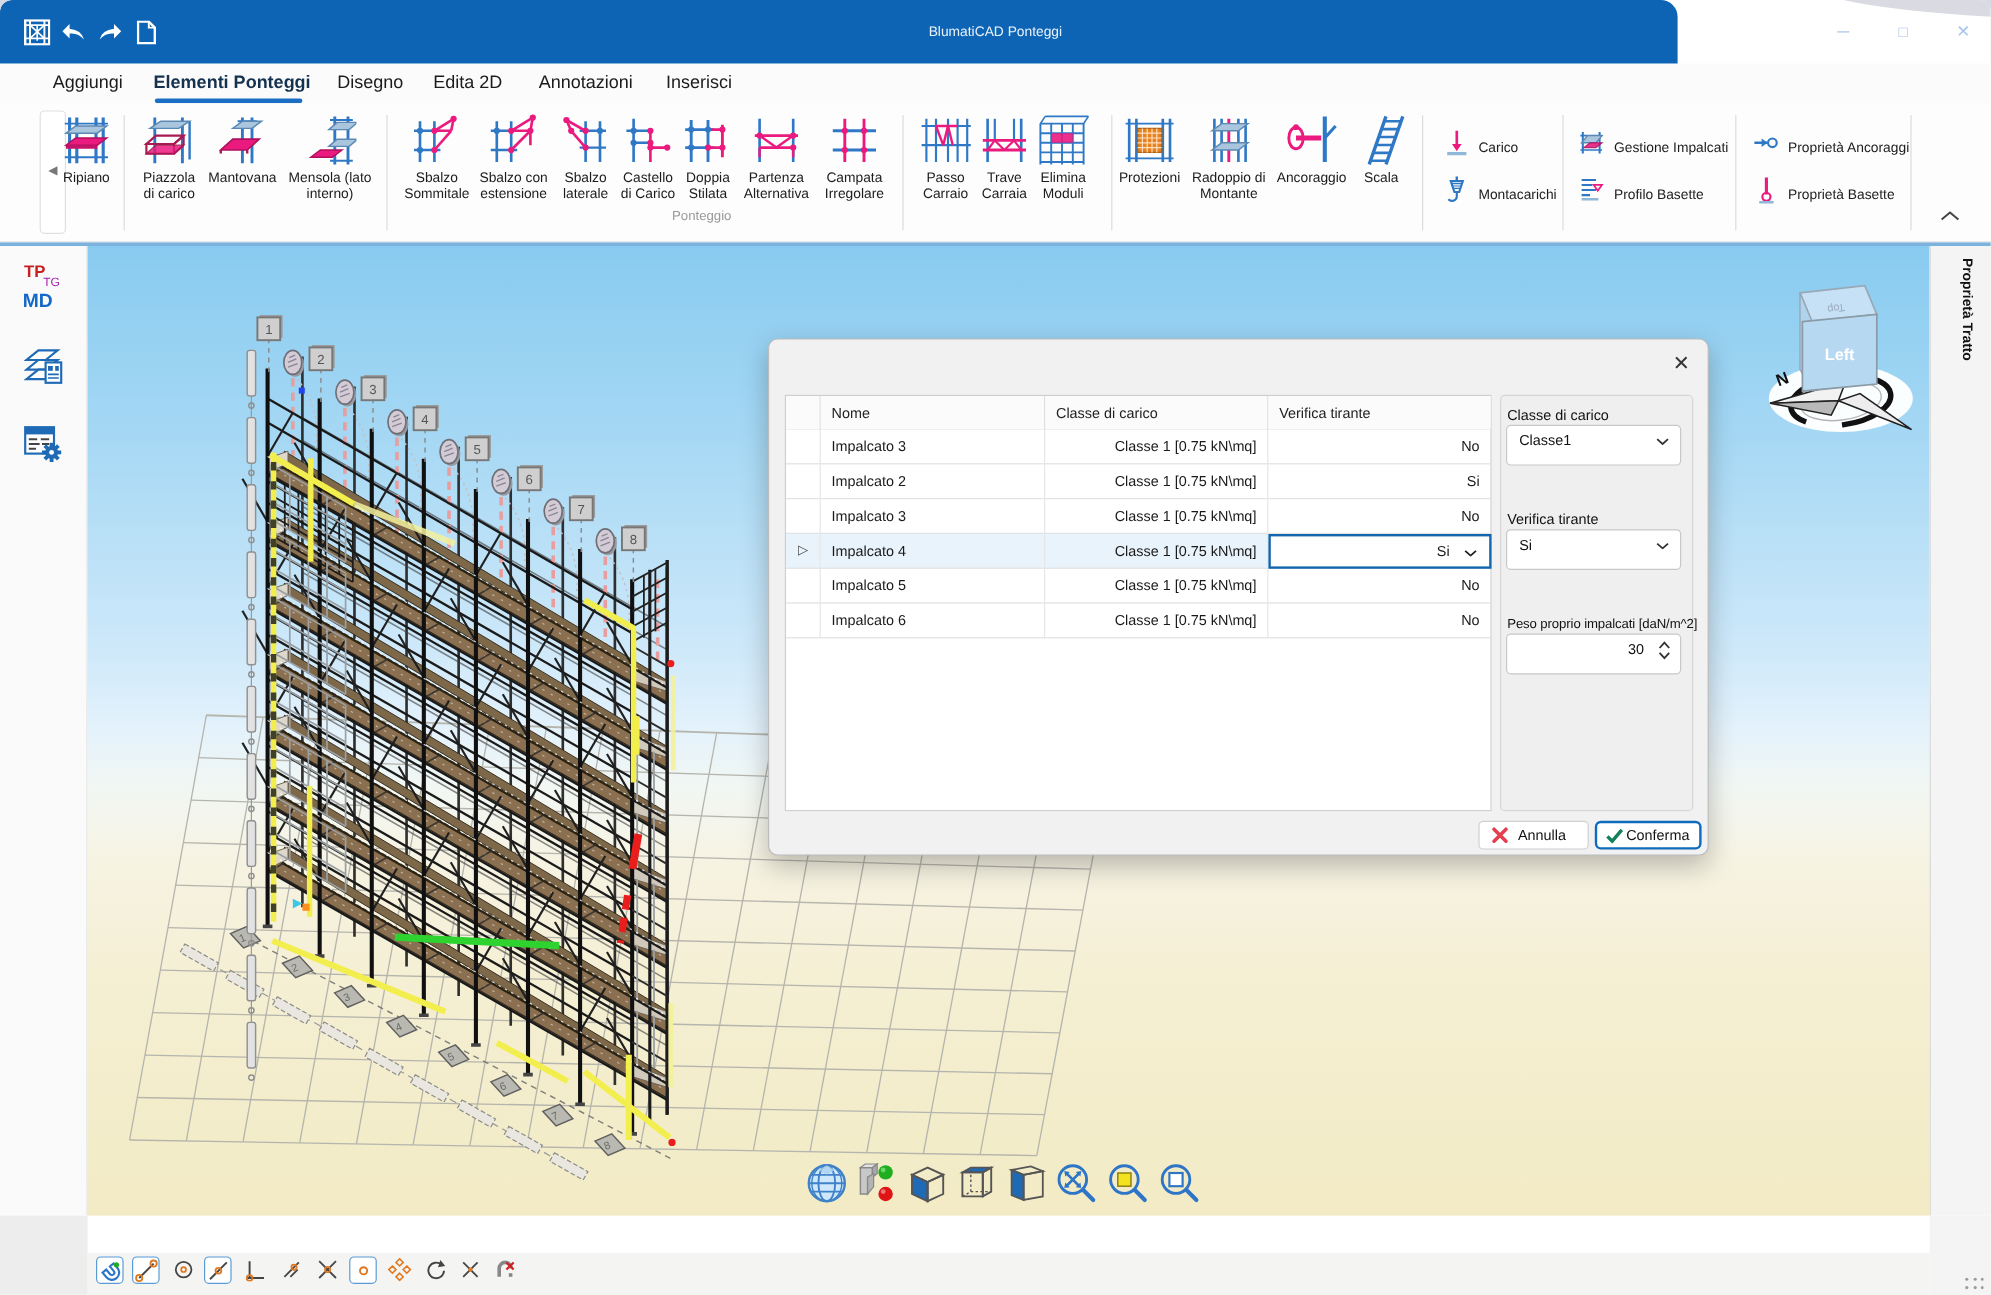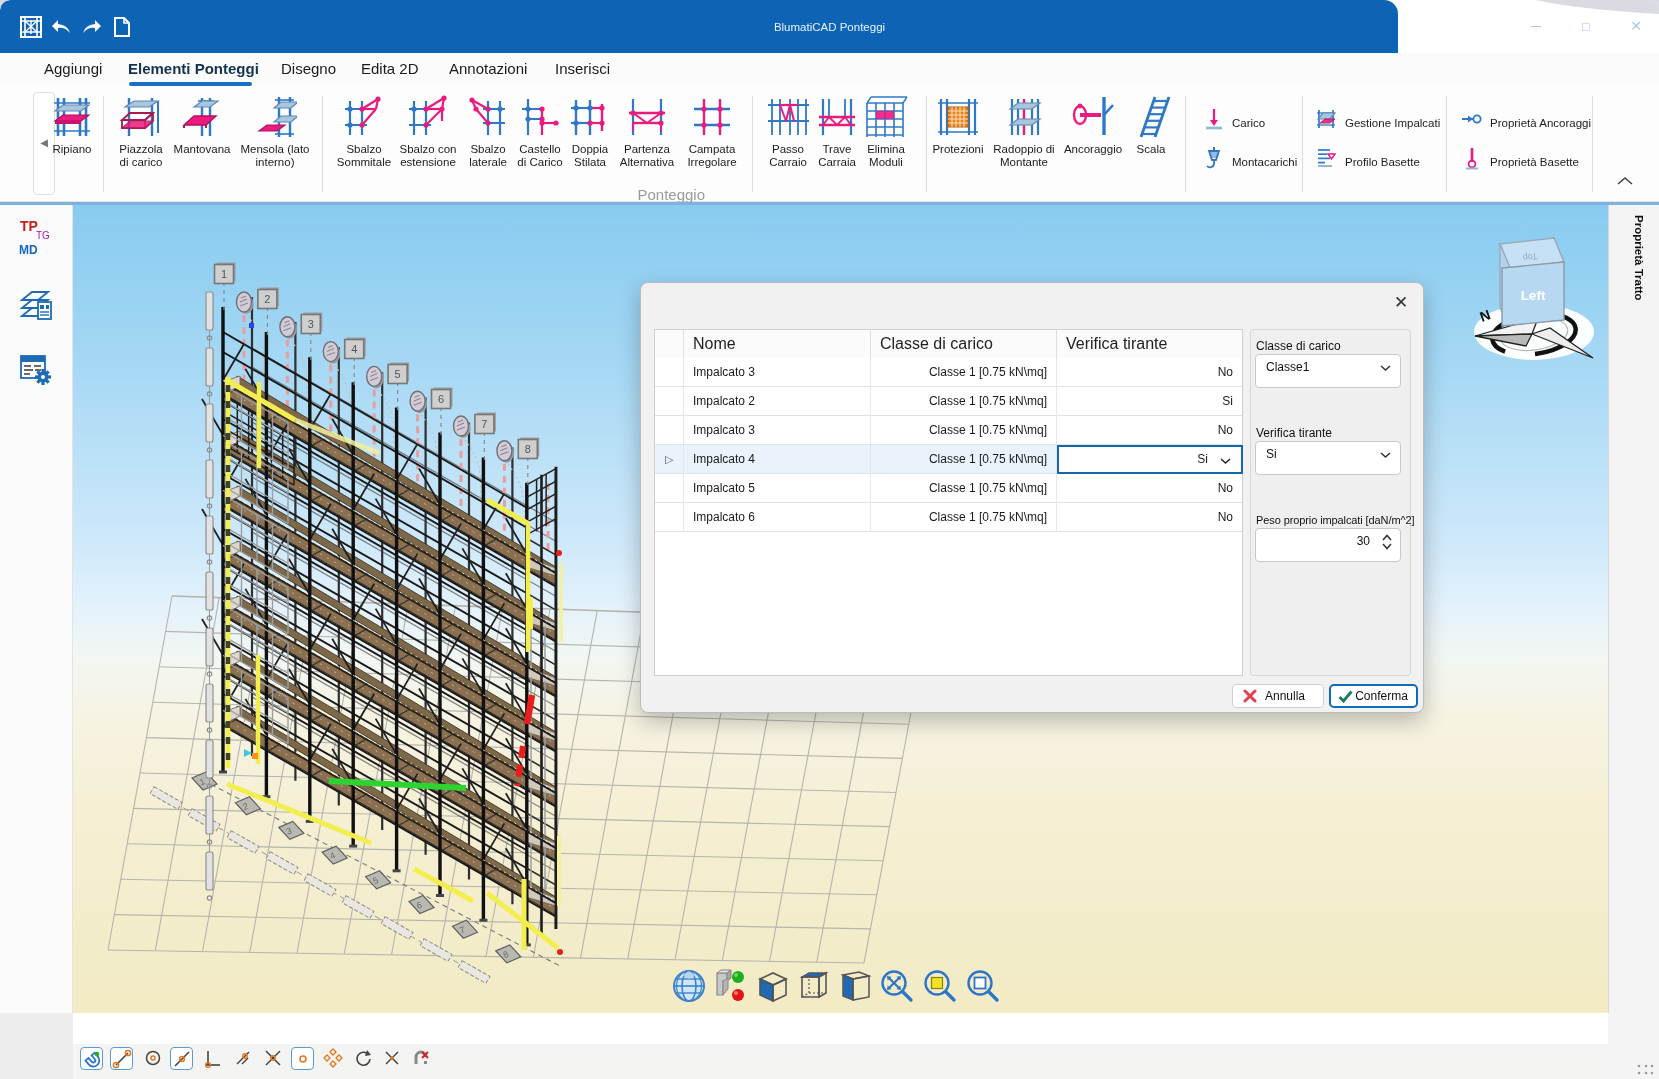--- a/index.html
+++ b/index.html
@@ -10,31 +10,31 @@
 #tabs{position:absolute;left:0;top:53px;width:1659px;height:33px;background:#fbfbfb}
 .tab{position:absolute;top:7px;font-size:15px;color:#1b1b1b}
 .tabsel{font-weight:bold;color:#14324f}
 #tabunderline{position:absolute;left:129px;top:82px;width:123px;height:4px;background:#1a6fc4;border-radius:2px}
 #ribbon{position:absolute;left:0;top:86px;width:1659px;height:116px;background:#fdfdfd;border-bottom:1px solid #e4e4e4}
 .rsep{position:absolute;top:10px;height:96px;width:1px;background:#dcdcdc}
 .ritem{position:absolute;top:9px;text-align:center;font-size:11.5px;color:#1c1c1c;line-height:12.5px}
 .ritem svg{display:block;margin:0 auto 4px auto}
 .rsmall{position:absolute;font-size:11.5px;color:#1c1c1c;white-space:nowrap}
 .rsmall svg{vertical-align:-4px;margin-right:7px}
-#grouplbl{position:absolute;left:560px;top:100px;width:145px;text-align:right;font-size:15px;color:#9a9a9a}
+#grouplbl{position:absolute;left:560px;top:88px;width:145px;text-align:left;font-size:11px;color:#9a9a9a}
 #collbtn{position:absolute;left:33px;top:6px;width:22px;height:103px;background:#fff;border:1px solid #e0e0e0;border-radius:4px;color:#777;font-size:10px;text-align:center;line-height:100px}
 #blueline{position:absolute;left:0;top:202px;width:1659px;height:3px;background:#7cb2de}
 #leftbar{position:absolute;left:0;top:205px;width:73px;height:808px;background:#fafafa;border-right:1px solid #e3e3e3}
 #viewport{position:absolute;left:73px;top:205px;width:1535px;height:808px;background:linear-gradient(#88cbf0 0%,#a6d8f4 20%,#cfe9fa 42%,#e4f2fb 50%,#f2f7f3 56%,#f6f3e3 63%,#f5efd4 75%,#f3ecc9 92%,#f2ebc5 100%)}
 #rightbar{position:absolute;left:1608px;top:205px;width:51px;height:808px;background:#f4f4f4;border-left:1px solid #d8d8d8}
 #rbtext{position:absolute;left:14px;top:10px;width:22px;font-size:11.5px;font-weight:bold;color:#111;writing-mode:vertical-rl}
 #dialog{position:absolute;left:640px;top:282px;width:784px;height:431px;background:#f2f1f1;border:1px solid #bcbcbc;border-radius:8px;box-shadow:0 8px 22px rgba(0,0,0,.25);z-index:10}
 #dlgclose{position:absolute;left:743px;top:6px;width:34px;height:28px;color:#333;font-size:17px;text-align:center;line-height:28px}
 #dtable{position:absolute;left:13px;top:46px;width:589px;height:347px;background:#fff;border:1px solid #cfcfcf}
-.dth{position:absolute;top:0;height:28px;font-size:16px;color:#222;line-height:28px;background:#fbfbfb}
+.dth{position:absolute;top:0;height:28px;font-size:12px;color:#222;line-height:28px;background:#fbfbfb}
 .drow{position:absolute;left:0;width:587px;height:29px;font-size:12px;color:#1a1a1a;line-height:29px}
 .dcell{position:absolute;top:0;height:29px}
 #dpanel{position:absolute;left:609px;top:46px;width:161px;height:347px;background:#f0efef;border:1px solid #d6d6d6;border-radius:4px}
 .plabel{position:absolute;font-size:12px;color:#111;left:5px}
 .combo{position:absolute;left:4px;width:146px;height:34px;background:#fff;border:1px solid #c8c8c8;border-radius:4px;font-size:12px;color:#111;line-height:25px;padding-left:10px}
 .dbtn{position:absolute;top:401px;height:24px;background:#fff;border:1px solid #d0d0d0;border-radius:4px;font-size:12px;color:#111;text-align:center;line-height:22px}
 #cmdrow{position:absolute;left:73px;top:1013px;width:1535px;height:31px;background:#f2edcf}
 .cmdinput{position:absolute;top:3px;height:25px;background:#fff;border:1px solid #9a9a9a;border-radius:3px;font-size:11.5px;color:#111;line-height:23px;padding-left:5px}
 #snaprow{position:absolute;left:73px;top:1044px;width:1535px;height:35px;background:#f4f4f2}
 #blcorner{position:absolute;left:0;top:1013px;width:73px;height:66px;background:#ededed}
@@ -355,21 +355,21 @@
         </svg>Proprietà Basette</div>
       <div style="position:absolute;left:1616px;top:86px"><svg width="18" height="10" viewBox="0 0 18 10">
           <path d="M2 8 L9 2 L16 8" fill="none" stroke="#444" stroke-width="1.6"></path>
         </svg></div>
       <div id="grouplbl">Ponteggio</div>
     </div>
 <div id="blueline"></div>
 <div id="leftbar">
       <div style="position:absolute;left:20px;top:13px;font-size:14px;font-weight:bold;color:#c42222">TP</div>
       <div style="position:absolute;left:36px;top:25px;font-size:10px;color:#a21caf">TG</div>
-      <div style="position:absolute;left:19px;top:38px;font-size:12px;font-weight:bold;color:#1468c8">MD</div>
+      <div style="position:absolute;left:19px;top:38px;font-size:16px;font-weight:bold;color:#1468c8">MD</div>
       <div style="position:absolute;left:20px;top:83px"><svg width="34" height="34" viewBox="0 0 34 34">
           <polygon points="2.0,12.0 18.0,12.0 28.0,4.0 12.0,4.0" fill="#fff" stroke="#1f6ab5" stroke-width="1.8"></polygon>
           <polygon points="2.0,20.0 18.0,20.0 28.0,12.0 12.0,12.0" fill="#fff" stroke="#1f6ab5" stroke-width="1.8"></polygon>
           <polygon points="2.0,28.0 18.0,28.0 28.0,20.0 12.0,20.0" fill="#fff" stroke="#1f6ab5" stroke-width="1.8"></polygon>
           <rect x="18" y="14" width="13" height="17" fill="#fff" stroke="#1f6ab5" stroke-width="1.8"></rect>
           <rect x="20" y="17" width="4" height="4" fill="#1f6ab5"></rect>
           <rect x="26" y="17" width="3" height="4" fill="#1f6ab5"></rect>
           <line x1="20" y1="24" x2="29" y2="24" stroke="#1f6ab5" stroke-width="1.4" stroke-linecap="butt"></line>
           <line x1="20" y1="27" x2="29" y2="27" stroke="#1f6ab5" stroke-width="1.4" stroke-linecap="butt"></line>
         </svg></div>

